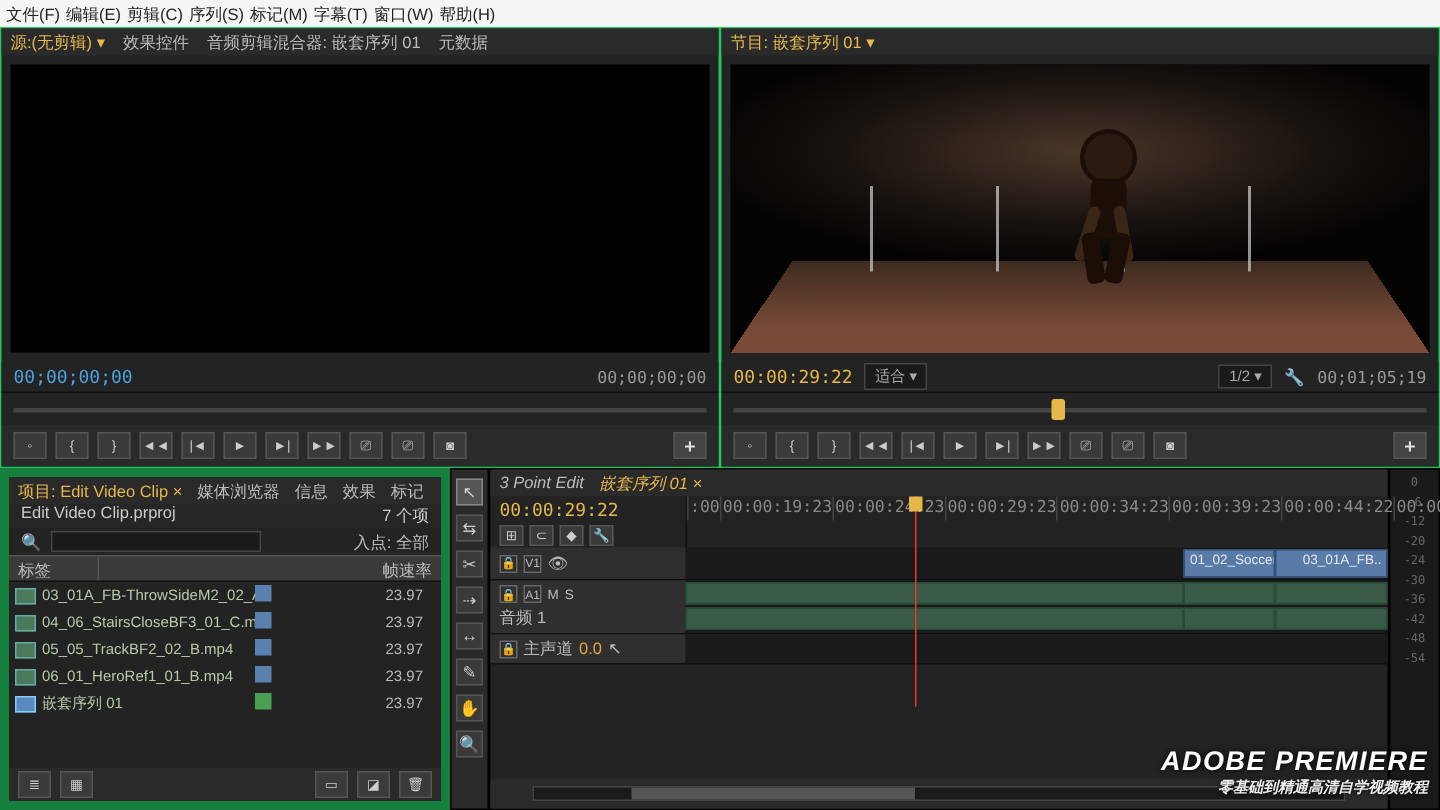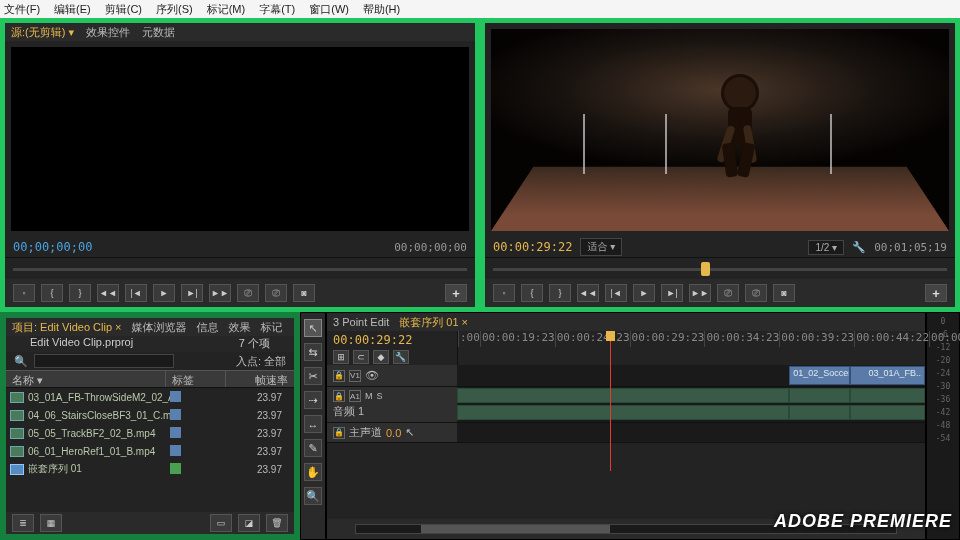--- a/index.html
+++ b/index.html
@@ -1,20 +1,20 @@
 <!DOCTYPE html>
 <html><head>
 <meta charset="utf-8">
 <style>
 * { margin:0; padding:0; box-sizing:border-box; font-family:"Microsoft YaHei",Arial,sans-serif; font-size:11px; -webkit-user-select:none; user-select:none; }
 body { background:#1e1e1e; color:#bbb; width:960px; height:540px; overflow:hidden; position:relative; }
-.menubar { height:18px; background:#f5f5f5; color:#222; display:flex; align-items:center; padding:0 4px; gap:14px; }
+.menubar { height:18px; background:#f5f5f5; color:#222; display:flex; align-items:center; padding:0 4px; gap:4px; }
 .menubar span { cursor:default; }
 .panels { display:flex; height:294px; }
-.source, .program { flex:1; background:#232323; display:flex; flex-direction:column; border:5px solid #22c55e; }
+.source, .program { flex:1; background:#232323; display:flex; flex-direction:column; border:1px solid #22c55e; }
 .tabrow { height:18px; background:#2a2a2a; display:flex; align-items:center; gap:12px; padding:0 6px; font-size:10px; }
 .tabrow .active { color:#e6b84c; }
 .viewer { flex:1; background:#000; margin:6px; position:relative; display:flex; align-items:center; justify-content:center; overflow:hidden; }
 .frame { width:100%; height:100%; background:radial-gradient(ellipse 55% 40% at 50% 30%, #4a3628 0%, #1a1410 60%, #050302 100%); position:relative; }
 .track-ground { position:absolute; bottom:0; left:0; right:0; height:45%; background:linear-gradient(#3a2a1e, #7a4a38 80%); transform:perspective(200px) rotateX(30deg); transform-origin:bottom; }
 .lane { position:absolute; bottom:28%; width:2px; height:30%; background:#d0d0d0; opacity:.7; }
 .runner { position:absolute; left:46%; top:24%; width:72px; height:110px; }
 .runner .head { width:32px; height:32px; border-radius:50%; background:#2a1a10; position:absolute; left:22px; top:0; box-shadow:0 0 0 3px #1a0e06; }
 .runner .body { width:24px; height:40px; background:#1a0e06; position:absolute; left:26px; top:30px; border-radius:6px; }
 .runner .arm { width:8px; height:38px; background:#3a2616; position:absolute; left:20px; top:48px; transform:rotate(18deg); border-radius:4px; }
@@ -29,42 +29,42 @@
 .scrub { height:22px; background:#232323; position:relative; border-top:1px solid #111; }
 .scrub .bar { position:absolute; left:8px; right:8px; top:10px; height:3px; background:#444; }
 .scrub .head { position:absolute; width:9px; height:14px; background:#e6b84c; top:4px; border-radius:2px; }
 .transport { height:28px; background:#2a2a2a; display:flex; align-items:center; gap:6px; padding:0 8px; }
 .tbtn { width:22px; height:18px; background:#3a3a3a; border:1px solid #555; display:flex; align-items:center; justify-content:center; font-size:9px; color:#ccc; cursor:pointer; }
 .tbtn.add { margin-left:auto; background:#444; color:#ddd; font-size:13px; font-weight:bold; }
 .lower { display:flex; height:228px; }
 .project { width:300px; background:#232323; border:6px solid #15803d; display:flex; flex-direction:column; }
 .proj-tabs { height:18px; display:flex; gap:10px; padding:0 6px; align-items:center; font-size:10px; background:#2a2a2a; }
 .proj-tabs .active { color:#e6b84c; }
-.proj-head { height:16px; padding:0 24px; font-size:10px; color:#ccc; display:flex; justify-content:space-between; background:#262626; }
+.proj-head { height:16px; padding:0 8px; font-size:10px; color:#ccc; display:flex; justify-content:space-between; background:#262626; }
 .proj-filter { height:18px; display:flex; align-items:center; padding:0 8px; gap:6px; font-size:10px; background:#232323; }
 .proj-filter input { flex:0 0 100px; height:14px; background:#1a1a1a; border:1px solid #444; color:#aaa; font-size:10px; padding:0 3px; }
 .proj-cols { height:18px; display:flex; background:#3a3a3a; border-top:1px solid #555; border-bottom:1px solid #111; }
 .col-name { width:160px; padding:2px 6px; border-right:1px solid #555; }
 .col-label { width:60px; padding:2px 6px; border-right:1px solid #555; }
 .col-fps { flex:1; padding:2px 6px; text-align:right; }
 .proj-list { flex:1; overflow:auto; }
 .proj-row { height:18px; display:flex; align-items:center; padding:0 4px; }
 .proj-row .icon { width:14px; height:11px; margin-right:4px; background:#4a7a5a; border:1px solid #6aa; }
 .proj-row.seq .icon { background:#5a8ac0; border-color:#8cf; }
 .proj-row .nm { width:142px; font-size:10px; color:#b8c8a8; overflow:hidden; white-space:nowrap; }
 .proj-row .lbl { width:60px; }
 .proj-row .swatch { width:11px; height:11px; background:#5a80b0; display:inline-block; }
 .proj-row .swatch.green { background:#4aa050; }
 .proj-row .fps { flex:1; text-align:right; font-size:10px; padding-right:8px; }
 .proj-foot { height:22px; background:#2a2a2a; display:flex; align-items:center; gap:6px; padding:0 6px; }
 .toolcol { width:26px; background:#2a2a2a; display:flex; flex-direction:column; align-items:center; gap:6px; padding-top:6px; border:1px solid #000; }
 .tool { width:18px; height:18px; background:#3a3a3a; border:1px solid #555; display:flex; align-items:center; justify-content:center; color:#ccc; font-size:11px; cursor:pointer; }
 .tool.sel { background:#555; border-color:#888; }
 .timeline { flex:1; background:#232323; border:1px solid #000; display:flex; flex-direction:column; }
-.tl-tabs { height:18px; display:flex; align-items:center; gap:10px; padding:0 6px; font-size:10px; background:#2a2a2a; }
+.tl-tabs { height:18px; display:flex; align-items:center; gap:10px; padding:0 6px; font-size:10px; background:#2a2a2a;font-style:italic; }
 .tl-tabs .active { color:#e6b84c; }
 .tl-head { height:34px; display:flex; background:#232323; }
 .tl-head .leftc { width:130px; padding:2px 6px; }
 .tl-head .leftc .tc { color:#e6b84c; font-family:monospace; font-size:12px; }
 .tl-head .leftc .tools { display:flex; gap:4px; margin-top:3px; }
 .tl-head .ruler { flex:1; position:relative; border-left:1px solid #111; }
 .ruler-ticks { position:absolute; top:0; left:0; right:0; height:16px; display:flex; font-size:9px; color:#888; }
 .ruler-ticks span { flex:1; border-left:1px solid #444; padding-left:1px; font-family:monospace; }
 .playhead { position:absolute; top:0; width:1px; height:140px; background:#e63a2a; z-index:5; }
 .playhead::before { content:""; position:absolute; top:0; left:-4px; width:9px; height:10px; background:#e6b84c; }
@@ -101,20 +101,21 @@
   <span>窗口(W)</span>
   <span>帮助(H)</span>
 </div>
 
 <div class="panels">
 
   <div class="source">
     <div class="tabrow">
       <span class="active">源:(无剪辑) ▾</span>
       <span>效果控件</span>
+      <span>音频剪辑混合器: 嵌套序列 01</span>
       <span>元数据</span>
     </div>
     <div class="viewer"></div>
     <div class="tc-row">
       <span class="tc-left">00;00;00;00</span>
       <span class="tc-right">00;00;00;00</span>
     </div>
     <div class="scrub">
         <div class="bar"></div>
       </div>
@@ -128,20 +129,23 @@
       <div class="tbtn">►|</div>
       <div class="tbtn">►►</div>
       <div class="tbtn">⎚</div>
       <div class="tbtn">⎚</div>
       <div class="tbtn">◙</div>
       <div class="tbtn add">+</div>
     </div>
   </div>
 
   <div class="program">
+    <div class="tabrow">
+      <span class="active">节目: 嵌套序列 01 ▾</span>
+    </div>
     <div class="viewer">
       <div class="frame">
         <div class="track-ground"></div>
         <div class="lane" style="left:20%"></div>
           <div class="lane" style="left:38%"></div>
         <div class="lane" style="left:56%"></div>
           <div class="lane" style="left:74%"></div>
         <div class="runner">
           <div class="head"></div>
             <div class="body"></div>
@@ -195,21 +199,20 @@
       <span>Edit Video Clip.prproj</span>
       <span>7 个项</span>
     </div>
     <div class="proj-filter">
       <span>🔍</span>
       <input style="">
       <span style="flex:1"></span>
       <span>入点: 全部</span>
     </div>
     <div class="proj-cols">
-      <div class="col-name">名称 ▾</div>
       <div class="col-label">标签</div>
       <div class="col-fps">帧速率</div>
     </div>
     <div class="proj-list" id="proj-list">
         <div class="proj-row">
           <span class="icon"></span>
     <span class="nm">03_01A_FB-ThrowSideM2_02_A..</span>
     <span class="lbl"><span class="swatch "></span></span>
     <span class="fps">23.97</span>
         </div>
@@ -345,13 +348,14 @@
       <div class="tick">-30</div>
       <div class="tick">-36</div>
       <div class="tick">-42</div>
       <div class="tick">-48</div>
       <div class="tick">-54</div>
     </div>
 </div>
 
 <div class="watermark">
   <div class="l1">ADOBE PREMIERE</div>
+  <div class="l2">零基础到精通高清自学视频教程</div>
 </div>
 
 </body></html>

